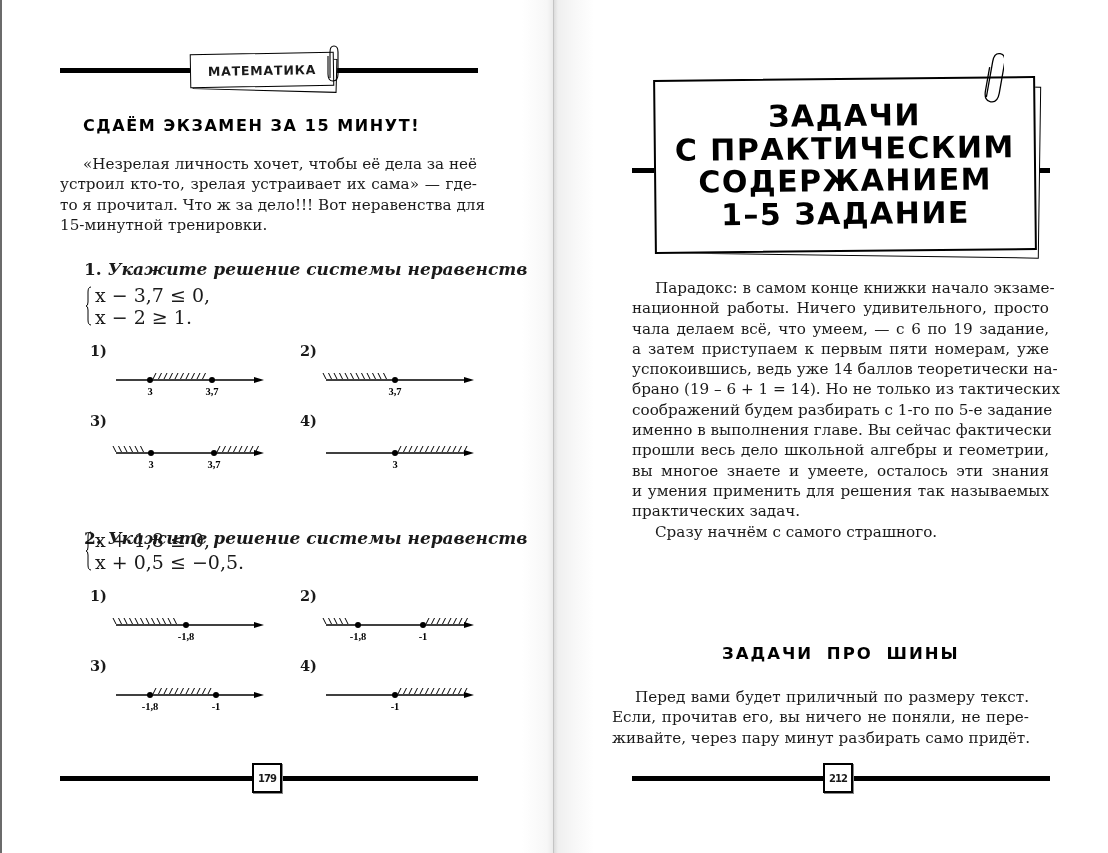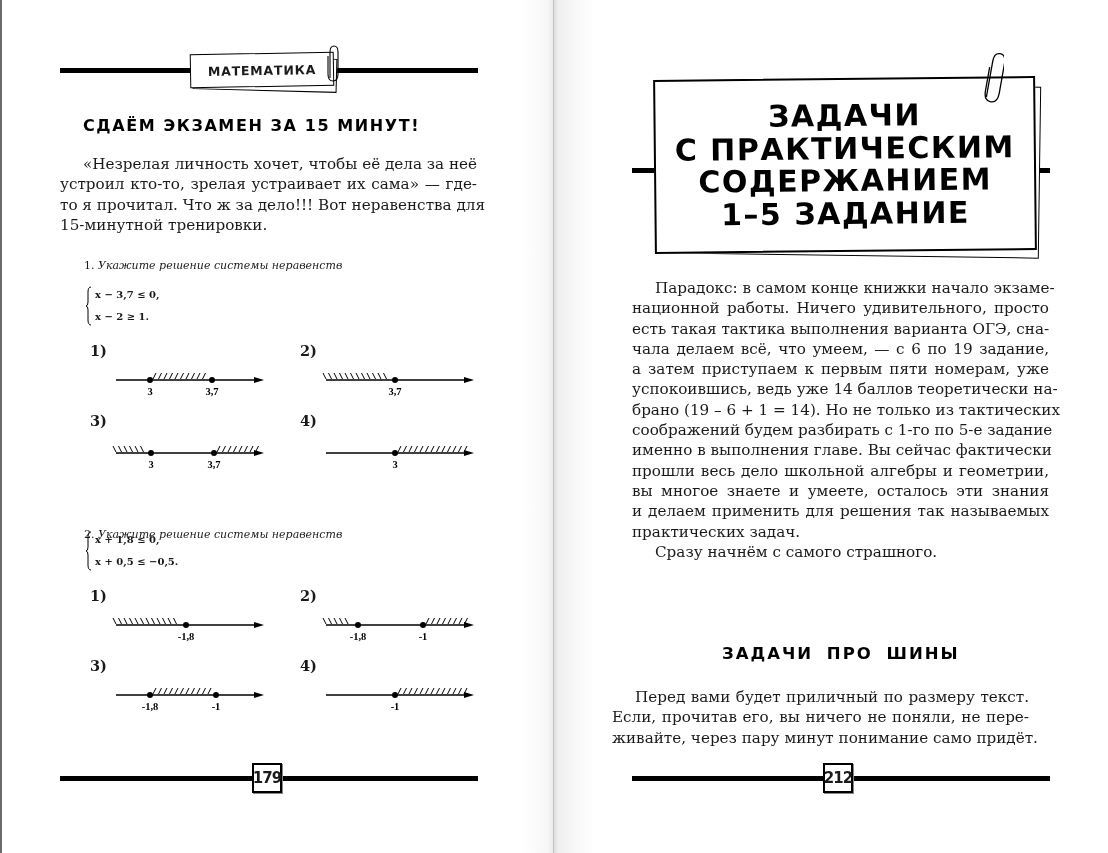--- a/index.html
+++ b/index.html
@@ -19,31 +19,31 @@
   .tag .back { position:absolute; left:3px; top:4px; width:142px; height:32px; border:1.5px solid #000; background:#fff; transform:rotate(1.5deg); }
   .tag .front { position:absolute; left:0; top:0; width:142px; height:32px; border:1.5px solid #000; background:#fff; display:flex; align-items:center; justify-content:center;
                 font-family:"DejaVu Sans","Liberation Sans",sans-serif; font-weight:bold; font-size:12.5px; letter-spacing:0.8px; transform:rotate(-1deg); }
   .clip { position:absolute; }
 
   .para { position:absolute; font-size:15.2px; line-height:20.3px; text-align:justify; }
   .para .line { display:block; white-space:nowrap; text-align-last:justify; }
   .para .line.last { text-align-last:left; }
   .para .indent { padding-left:23px; }
 
-  .task-title { position:absolute; font-size:11px; font-weight:normal; }
+  .task-title { position:absolute; font-size:17px; font-weight:bold; }
   .task-title i { font-style:italic; }
-  .system { position:absolute; font-size:10px; line-height:22px;font-weight:bold; }
+  .system { position:absolute; font-size:19px; line-height:22px; }
   .system .brace { position:absolute; left:0; top:2px; width:6px; height:40px; }
   .system .eq { padding-left:9px; display:block; font-family:"DejaVu Serif","Liberation Serif",serif; }
   .opt-label { position:absolute; font-weight:bold; font-size:14.5px; }
   .nl { position:absolute; }
   .nl-label { font-family:"Liberation Serif","DejaVu Serif",serif; font-size:10.5px; font-weight:bold; }
 
   .page-num { position:absolute; width:30px; height:30px; border:2px solid #000; background:#fff; box-sizing:border-box;
-              display:flex; align-items:center; justify-content:center; font-family:"DejaVu Sans","Liberation Sans",sans-serif; font-weight:bold; font-size:15px; letter-spacing:-1px; box-shadow:1px 1px 0 #888; }
+              display:flex; align-items:center; justify-content:center; font-family:"DejaVu Sans","Liberation Sans",sans-serif; font-weight:bold; font-size:10px; letter-spacing:-1px; box-shadow:1px 1px 0 #888; }
 
   
   .card { position:absolute; left:654px; top:78px; width:384px; height:178px;text-align:right; }
   .card .back { position:absolute; left:4px; top:6px; width:380px; height:170px; border:1.5px solid #000; background:#fff; transform:rotate(0.8deg); }
   .card .front { position:absolute; left:0; top:0; width:378px; height:170px; border:2px solid #000; background:#fff; transform:rotate(-0.6deg);
                  display:flex; flex-direction:column; align-items:center; justify-content:center; }
   .card .front span { display:block; font-family:"DejaVu Sans","Liberation Sans",sans-serif; font-weight:bold; font-size:30px; line-height:32.5px; letter-spacing:1.5px; color:#000; }
 </style>
 </head>
 <body>
@@ -297,36 +297,35 @@
     <span>1–5 ЗАДАНИЕ</span>
   </div>
 </div>
 <svg class="clip" style="left:984px; top:50px;" width="20" height="54" viewBox="0 0 20 54">
   <path d="M6 48 L6 12 Q6 3 12 3 Q18 3 18 12 L18 42 Q18 52 11 52 Q4 52 4 42 L4 18" fill="none" stroke="#000" stroke-width="1.3" transform="rotate(10 10 27)"></path>
 </svg>
 
 <div class="para" style="left:632px; top:278px; width:417px;">
   <span class="line indent">Парадокс: в самом конце книжки начало экзаме-</span>
   <span class="line">национной работы. Ничего удивительного, просто</span>
-  <span class="line">есть такая тактика выполнения варианта ОГЭ, сна-</span>
   <span class="line">чала делаем всё, что умеем, — с 6 по 19 задание,</span>
   <span class="line">а затем приступаем к первым пяти номерам, уже</span>
   <span class="line">успокоившись, ведь уже 14 баллов теоретически на-</span>
   <span class="line">брано (19 – 6 + 1 = 14). Но не только из тактических</span>
   <span class="line">соображений будем разбирать с 1-го по 5-е задание</span>
   <span class="line">именно в выполнения главе. Вы сейчас фактически</span>
   <span class="line">прошли весь дело школьной алгебры и геометрии,</span>
   <span class="line">вы многое знаете и умеете, осталось эти знания</span>
-  <span class="line">и делаем применить для решения так называемых</span>
+  <span class="line">и умения применить для решения так называемых</span>
   <span class="line last">практических задач.</span>
   <span class="line last indent">Сразу начнём с самого страшного.</span>
 </div>
 
 <div class="heading" style="left:722px; top:644px; font-size:16.5px; letter-spacing:2px; word-spacing:6px;">ЗАДАЧИ ПРО ШИНЫ</div>
 
 <div class="para" style="left:612px; top:687px; width:417px;">
   <span class="line indent">Перед вами будет приличный по размеру текст.</span>
   <span class="line">Если, прочитав его, вы ничего не поняли, не пере-</span>
-  <span class="line">живайте, через пару минут понимание само придёт.</span>
+  <span class="line">живайте, через пару минут разбирать само придёт.</span>
 </div>
 
 <div class="rule" style="left:632px; top:776px; width:418px;"></div>
 <div class="page-num" style="left:823px; top:763px;">212</div>
 
 </body></html>

